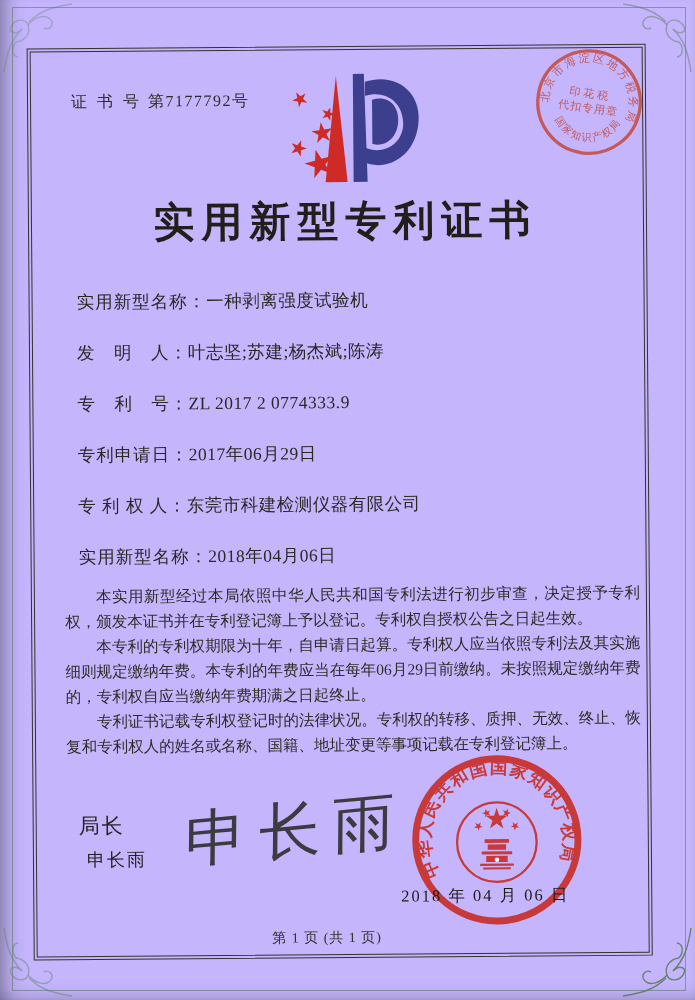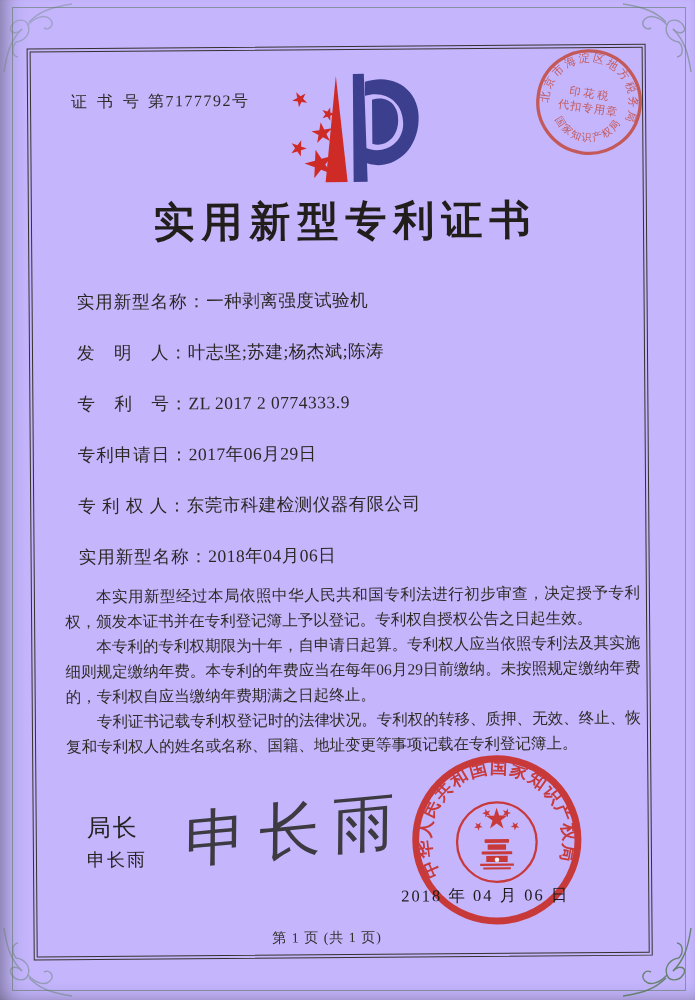--- a/index.html
+++ b/index.html
@@ -42,21 +42,21 @@
     font-size:41px;font-weight:600;letter-spacing:7px;color:#211e1b;}
 
   .fields{position:absolute;left:78px;top:289px;right:60px;color:#2b2825;}
   .field{font-size:17.5px;letter-spacing:.5px;line-height:22px;margin-bottom:29px;white-space:nowrap;}
   .field .lab{letter-spacing:1px;}
 
   .paras{position:absolute;left:64px;right:56px;top:582px;color:#2f2c28;
     font-size:15.5px;line-height:25px;text-align:justify;}
   .paras p{margin:0;text-indent:2em;}
 
-  .role{position:absolute;left:84px;top:810px;font-size:24px;letter-spacing:2px;color:#262422;}
+  .role{position:absolute;left:76px;top:810px;font-size:21px;letter-spacing:2px;color:#262422;}
   .dname{position:absolute;left:84px;top:846px;font-size:18px;letter-spacing:2px;color:#262422;}
   .signature{position:absolute;left:182px;top:788px;font-size:62px;color:#2b2a28;
     transform:rotate(-5deg) skewX(-6deg);letter-spacing:12px;opacity:.88;
     font-family:"Liberation Serif","DejaVu Serif",serif;}
 
   .seal{position:absolute;left:406px;top:753px;width:176px;height:176px;opacity:.93;}
   .issue-date{position:absolute;left:398px;top:886px;font-size:16.5px;letter-spacing:2px;color:#1d1c1a;z-index:5;}
 
   .footer{position:absolute;left:0;right:0;top:929px;text-align:center;font-size:14px;
     letter-spacing:1px;color:#33302c;transform:translateX(-24px);}

